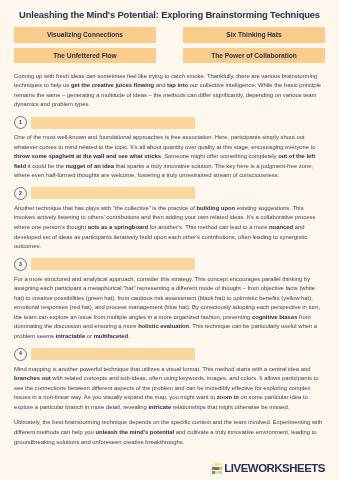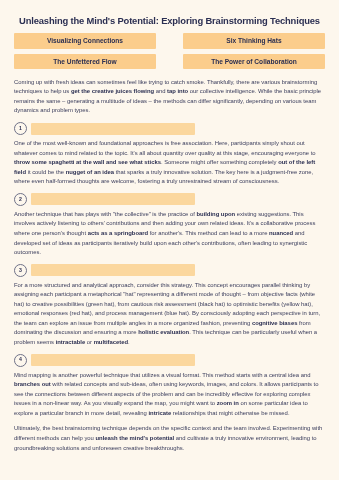--- a/index.html
+++ b/index.html
@@ -13,21 +13,21 @@
   body {
     background: #fdf7ed;
     font-family: "Liberation Sans", sans-serif;
     color: #2e3250;
   }
 
   .page {
     width: 339px;
     height: 480px;
     background: #fdf7ed;
-    padding: 12px 14px 4px 14px;
+    padding: 6px 14px 4px 14px;
     position: relative;
   }
 
   
   .worksheet-title {
     text-align: center;
     font-size: 9.4px;
     font-weight: bold;
     letter-spacing: -0.15px;
     color: #2b2f52;
@@ -167,14 +167,28 @@
 
   <div class="dropzone-row">
     <div class="num-badge">4</div>
     <div class="drop-slot" style="background: rgb(251, 215, 158);"></div>
   </div>
 
   <p class="para"><span>Mind mapping is another powerful technique that utilizes a visual format. This method starts with a central idea and </span><b>branches out</b><span> with related concepts and sub-ideas, often using keywords, images, and colors. It allows participants to see the connections between different aspects of the problem and can be incredibly effective for exploring complex issues in a non-linear way. As you visually expand the map, you might want to </span><b>zoom in</b><span> on some particular idea to explore a particular branch in more detail, revealing </span><b>intricate</b><span> relationships that might otherwise be missed.</span></p>
 
   <p class="para"><span>Ultimately, the best brainstorming technique depends on the specific context and the team involved. Experimenting with different methods can help you </span><b>unleash the mind's potential</b><span> and cultivate a truly innovative environment, leading to groundbreaking solutions and unforeseen creative breakthroughs.</span></p>
 
+  <div class="footer">
+    <div class="lw-mark">
+      <i style="background: rgb(242, 242, 207);"></i>
+      <i style="background: rgb(232, 232, 120);"></i>
+      <i style="background: rgb(240, 240, 180);"></i>
+      <i style="background: rgb(217, 79, 79);"></i>
+      <i style="background: rgb(61, 127, 193);"></i>
+      <i style="background: rgb(232, 184, 75);"></i>
+      <i style="background: rgb(79, 160, 106);"></i>
+      <i style="background: rgb(232, 232, 120);"></i>
+      <i style="background: rgb(201, 201, 224);"></i>
+    </div>
+    <div class="lw-word" style="color: rgb(43, 49, 88);">LIVEWORKSHEETS</div>
+  </div>
 
 </div>
 
 </body></html>

